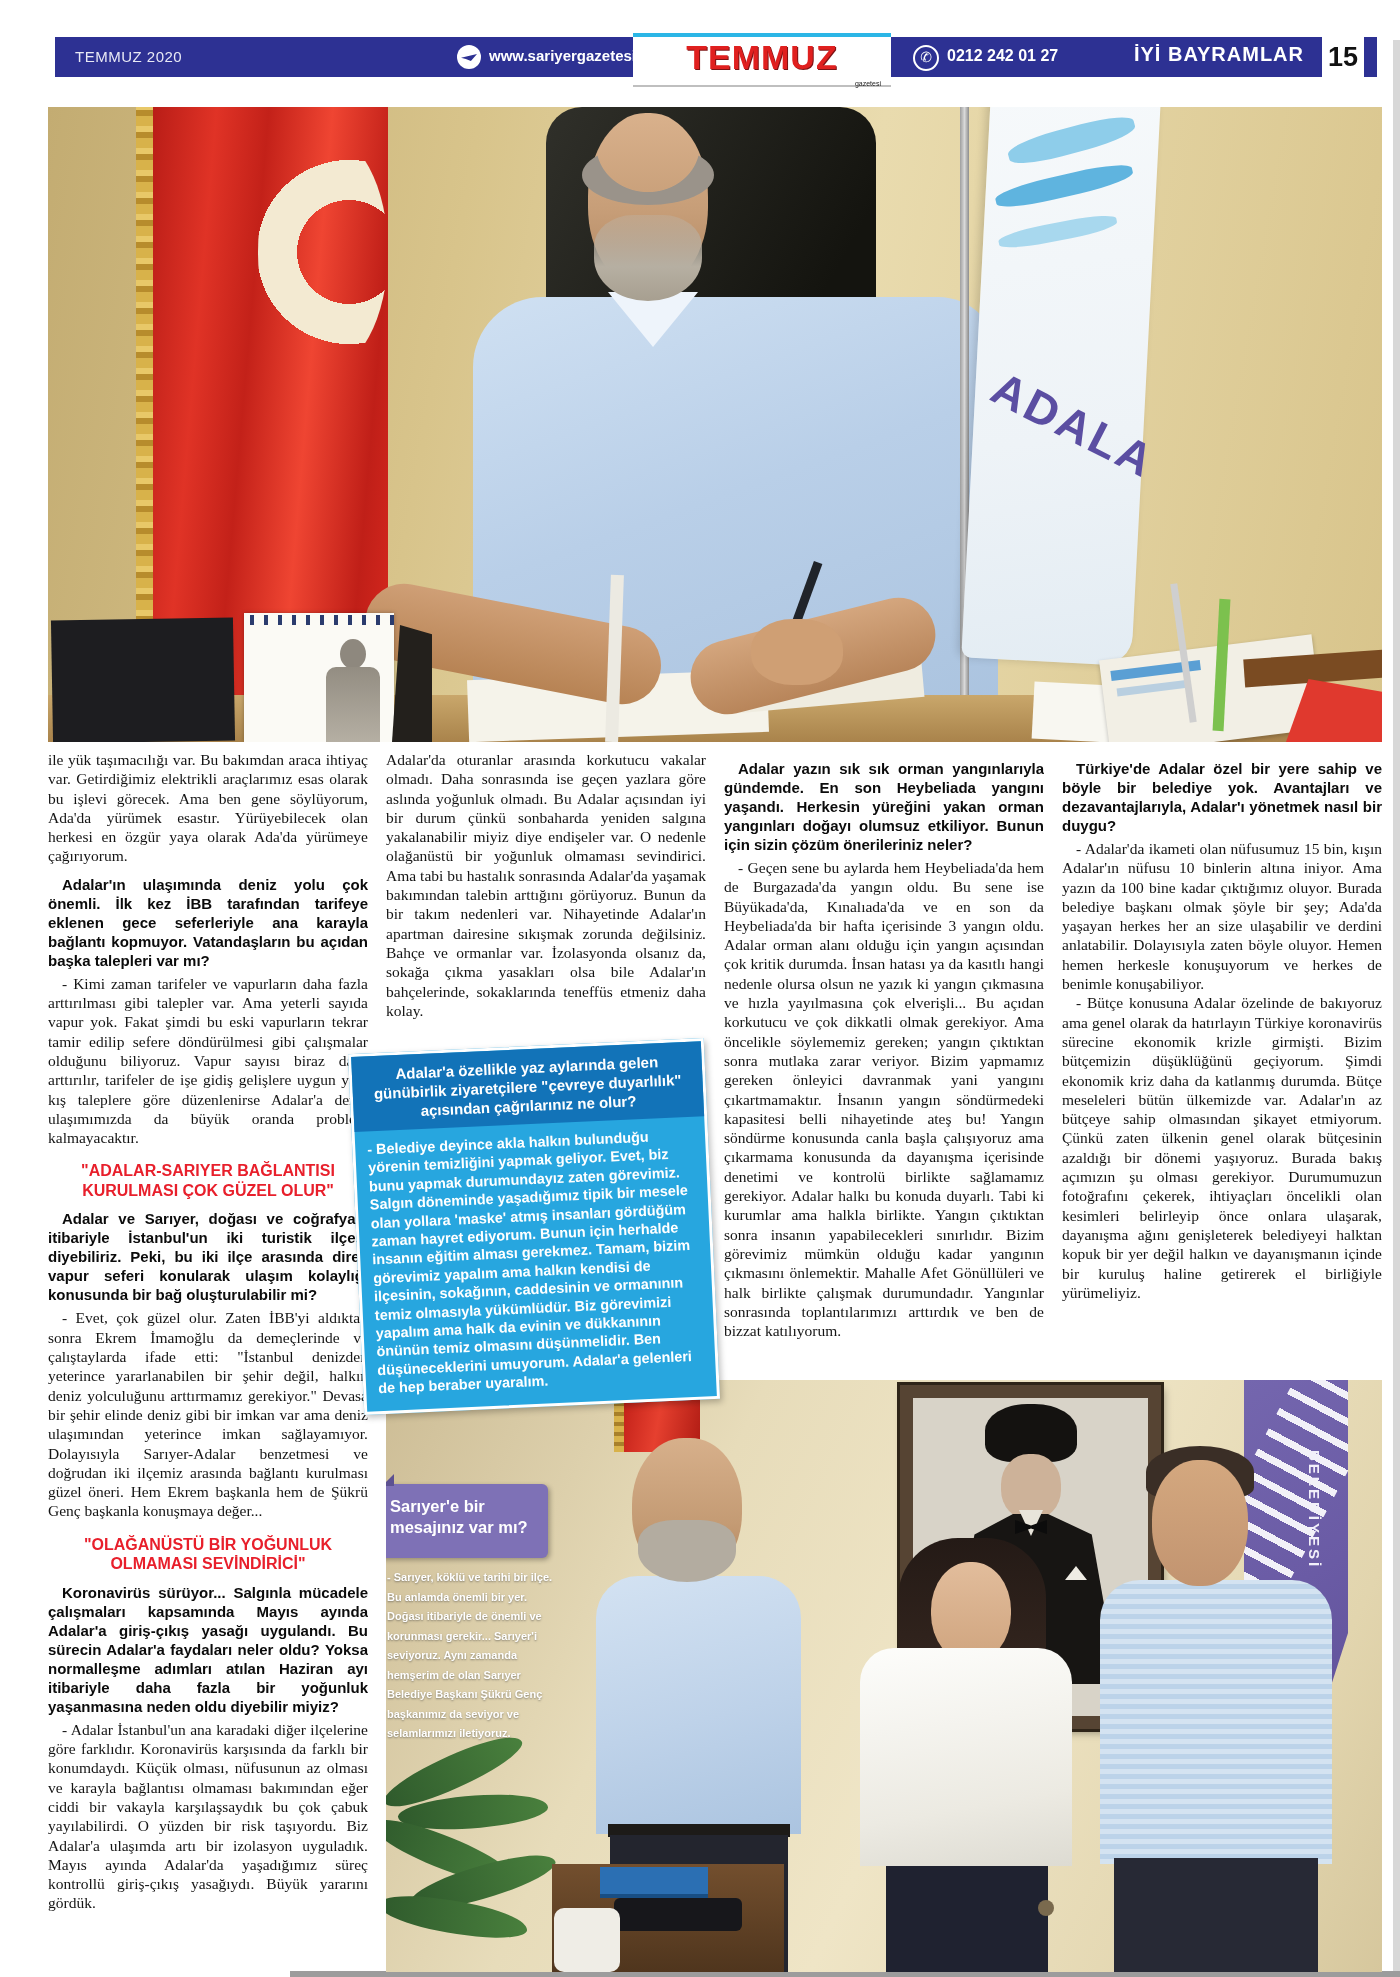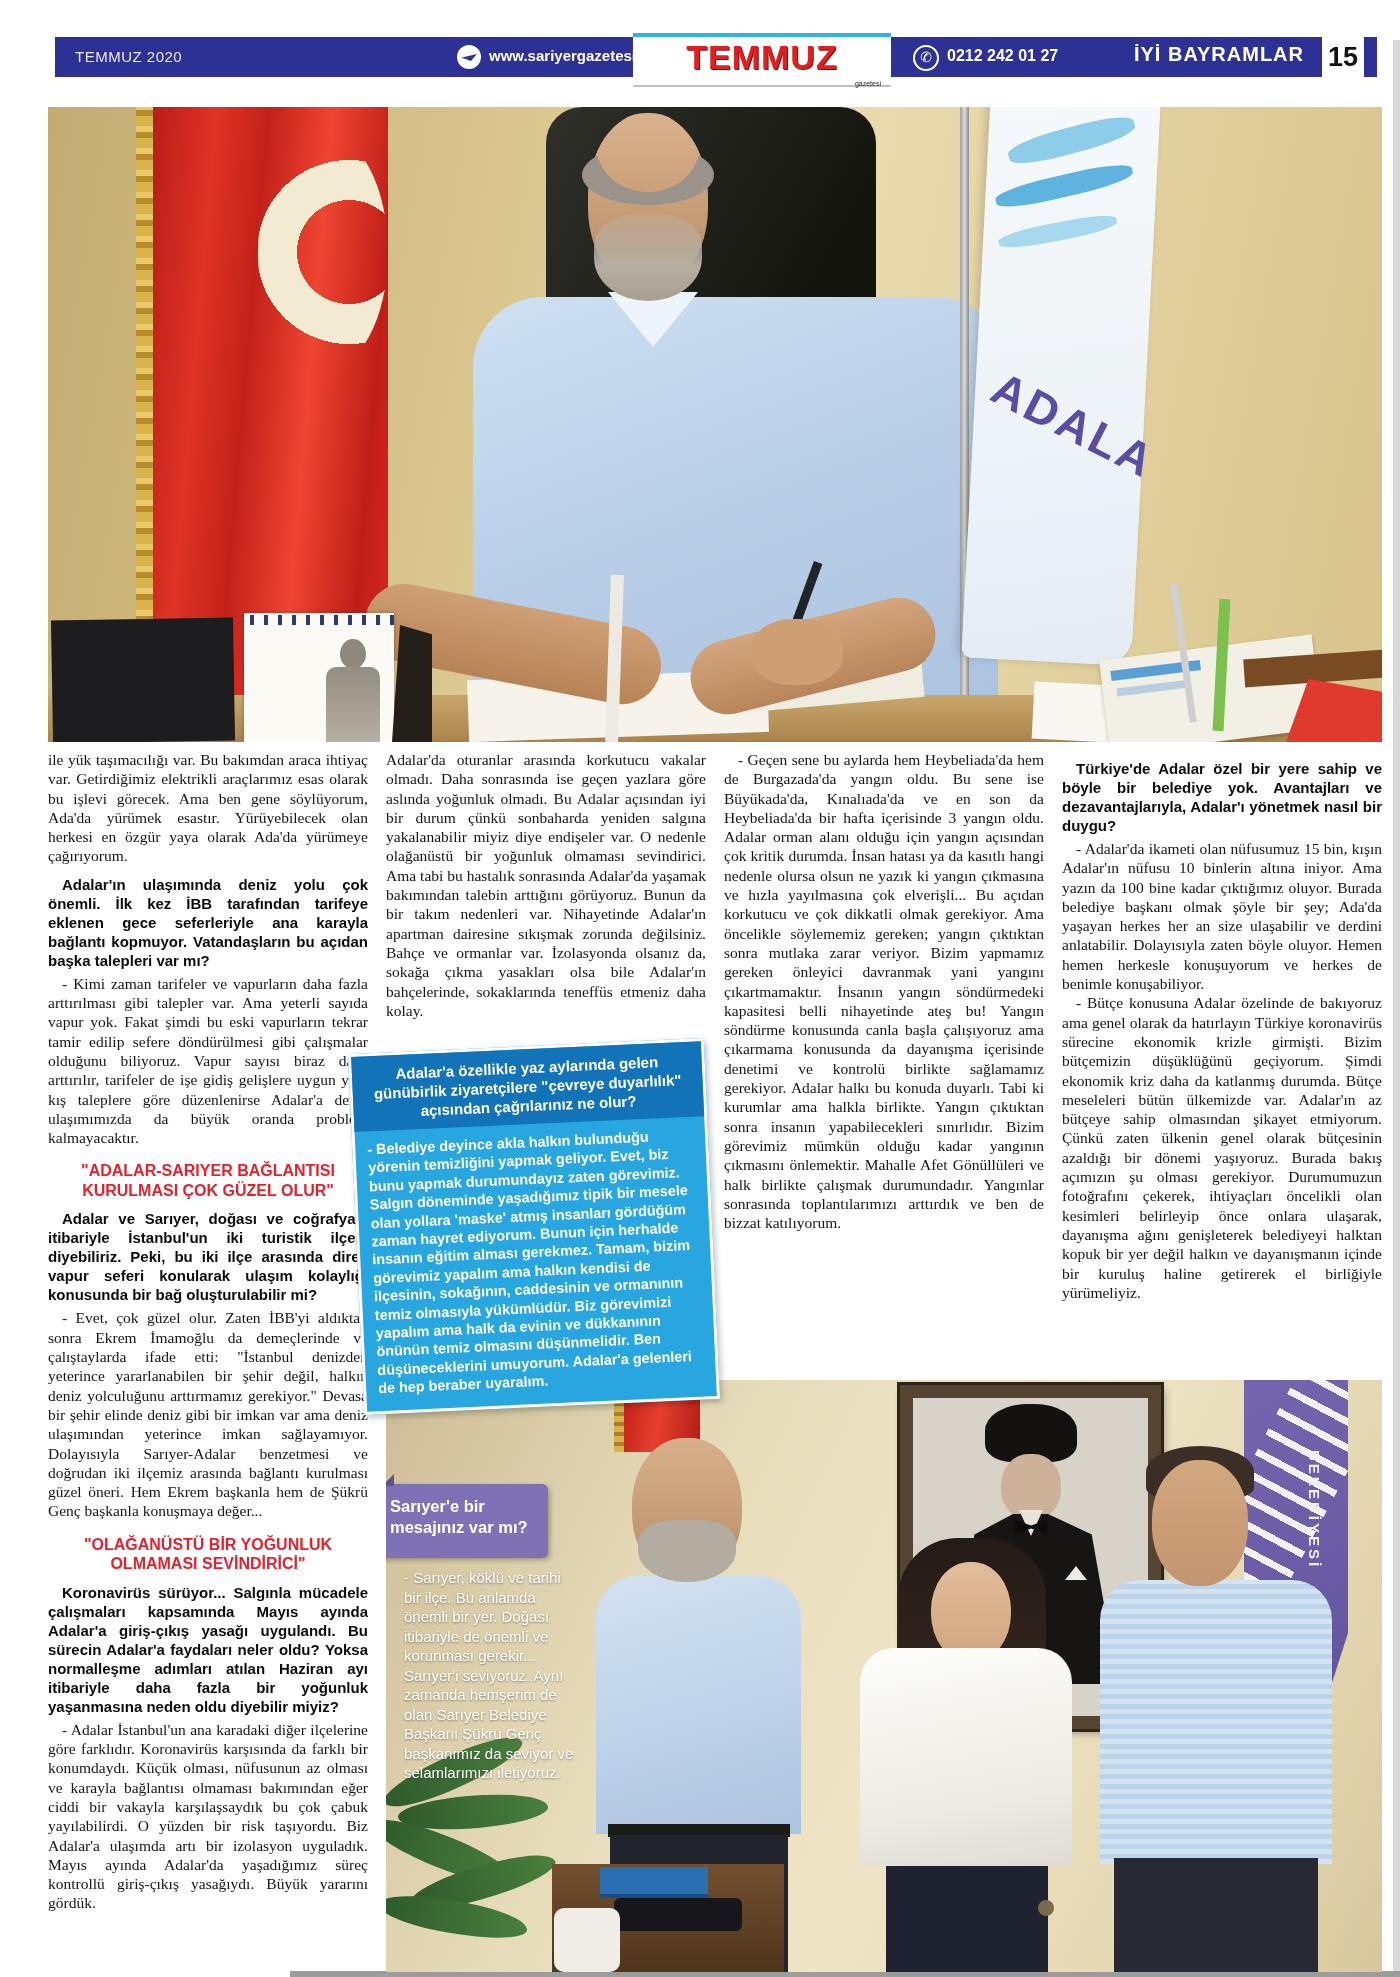--- a/index.html
+++ b/index.html
@@ -178,22 +178,22 @@
   .bp-books{left:214px;top:487px;width:108px;height:27px;background:#2b6fb3;box-shadow:0 4px 0 #184e84;}
   .bp-phone{left:228px;top:518px;width:128px;height:33px;border-radius:6px;background:#17171b;}
   .bp-cloth{left:168px;top:528px;width:66px;height:64px;border-radius:10px;background:#efede6;}
 
   .msg-tag{position:absolute;left:-10px;top:104px;width:172px;height:74px;background:#7e71b6;
      border-radius:6px;z-index:5;box-shadow:2px 2px 5px rgba(0,0,0,.3);}
   .msg-tag .pt{position:absolute;left:6px;top:-10px;width:0;height:0;
      border-left:12px solid transparent;border-bottom:12px solid #5d5191;}
   .msg-tag-label{position:absolute;left:14px;top:12px;color:#ffffff;font-weight:bold;
      font-size:16.5px;line-height:21px;}
-  .bp-caption{position:absolute;left:18px;top:188px;width:172px;color:#ffffff;font-weight:normal;
-     font-size:15px;line-height:19.5px;z-index:5;text-shadow:0 1px 2px rgba(60,60,60,.55);}
+  .bp-caption{position:absolute;left:1px;top:188px;width:172px;color:#ffffff;font-weight:bold;
+     font-size:11px;line-height:19.5px;z-index:5;text-shadow:0 1px 2px rgba(60,60,60,.55);}
 </style>
 </head>
 <body>
 
 <div class="page">
 
   <div class="masthead">
     <div class="mh-date">TEMMUZ 2020</div>
     <div class="mh-webicon">
         <span class="swoosh"></span>
@@ -262,20 +262,21 @@
       <p class="para question">Adalar ve Sarıyer, doğası ve coğrafyası itibariyle İstanbul'un iki turistik ilçesi diyebiliriz. Peki, bu iki ilçe arasında direk vapur seferi konularak ulaşım kolaylığı konusunda bir bağ oluşturulabilir mi?</p>
       <p class="para answer">- Evet, çok güzel olur. Zaten İBB'yi aldıktan sonra Ekrem İmamoğlu da demeçlerinde ve çalıştaylarda ifade etti: "İstanbul denizden yeterince yararlanabilen bir şehir değil, halkın deniz yolculuğunu arttırmamız gerekiyor." Devasa bir şehir elinde deniz gibi bir imkan var ama deniz ulaşımından yeterince imkan sağlayamıyor. Dolayısıyla Sarıyer-Adalar benzetmesi ve doğrudan iki ilçemiz arasında bağlantı kurulması güzel öneri. Hem Ekrem başkanla hem de Şükrü Genç başkanla konuşmaya değer...</p>
       <p class="para heading">"OLAĞANÜSTÜ BİR YOĞUNLUK OLMAMASI SEVİNDİRİCİ"</p>
       <p class="para question">Koronavirüs sürüyor... Salgınla mücadele çalışmaları kapsamında Mayıs ayında Adalar'a giriş-çıkış yasağı uygulandı. Bu sürecin Adalar'a faydaları neler oldu? Yoksa normalleşme adımları atılan Haziran ayı itibariyle daha fazla bir yoğunluk yaşanmasına neden oldu diyebilir miyiz?</p>
       <p class="para answer">- Adalar İstanbul'un ana karadaki diğer ilçelerine göre farklıdır. Koronavirüs karşısında da farklı bir konumdaydı. Küçük olması, nüfusunun az olması ve karayla bağlantısı olmaması bakımından eğer ciddi bir vakayla karşılaşsaydık bu çok çabuk yayılabilirdi. O yüzden bir risk taşıyordu. Biz Adalar'a ulaşımda artı bir izolasyon uyguladık. Mayıs ayında Adalar'da yaşadığımız süreç kontrollü giriş-çıkış yasağıydı. Büyük yararını gördük.</p>
     </div>
   <div class="col" style="left:386px;height:300px;">
       <p class="para cont">Adalar'da oturanlar arasında korkutucu vakalar olmadı. Daha sonrasında ise geçen yazlara göre aslında yoğunluk olmadı. Bu Adalar açısından iyi bir durum çünkü sonbaharda yeniden salgına yakalanabilir miyiz diye endişeler var. O nedenle olağanüstü bir yoğunluk olmaması sevindirici. Ama tabi bu hastalık sonrasında Adalar'da yaşamak bakımından talebin arttığını görüyoruz. Bunun da bir takım nedenleri var. Nihayetinde Adalar'ın apartman dairesine sıkışmak zorunda değilsiniz. Bahçe ve ormanlar var. İzolasyonda olsanız da, sokağa çıkma yasakları olsa bile Adalar'ın bahçelerinde, sokaklarında teneffüs etmeniz daha kolay.</p>
     </div>
   <div class="col" style="left:724px;height:628px;">
+      <p class="para question">Adalar yazın sık sık orman yangınlarıyla gündemde. En son Heybeliada yangını yaşandı. Herkesin yüreğini yakan orman yangınları doğayı olumsuz etkiliyor. Bunun için sizin çözüm önerileriniz neler?</p>
       <p class="para answer">- Geçen sene bu aylarda hem Heybeliada'da hem de Burgazada'da yangın oldu. Bu sene ise Büyükada'da, Kınalıada'da ve en son da Heybeliada'da bir hafta içerisinde 3 yangın oldu. Adalar orman alanı olduğu için yangın açısından çok kritik durumda. İnsan hatası ya da kasıtlı hangi nedenle olursa olsun ne yazık ki yangın çıkmasına ve hızla yayılmasına çok elverişli... Bu açıdan korkutucu ve çok dikkatli olmak gerekiyor. Ama öncelikle söylememiz gereken; yangın çıktıktan sonra mutlaka zarar veriyor. Bizim yapmamız gereken önleyici davranmak yani yangını çıkartmamaktır. İnsanın yangın söndürmedeki kapasitesi belli nihayetinde ateş bu! Yangın söndürme konusunda canla başla çalışıyoruz ama çıkarmama konusunda da dayanışma içerisinde denetimi ve kontrolü birlikte sağlamamız gerekiyor. Adalar halkı bu konuda duyarlı. Tabi ki kurumlar ama halkla birlikte. Yangın çıktıktan sonra insanın yapabilecekleri sınırlıdır. Bizim görevimiz mümkün olduğu kadar yangının çıkmasını önlemektir. Mahalle Afet Gönüllüleri ve halk birlikte çalışmak durumundadır. Yangınlar sonrasında toplantılarımızı arttırdık ve ben de bizzat katılıyorum.</p>
     </div>
   <div class="col" style="left:1062px;height:628px;">
       <p class="para question">Türkiye'de Adalar özel bir yere sahip ve böyle bir belediye yok. Avantajları ve dezavantajlarıyla, Adalar'ı yönetmek nasıl bir duygu?</p>
       <p class="para answer">- Adalar'da ikameti olan nüfusumuz 15 bin, kışın Adalar'ın nüfusu 10 binlerin altına iniyor. Ama yazın da 100 bine kadar çıktığımız oluyor. Burada belediye başkanı olmak şöyle bir şey; Ada'da yaşayan herkes her an size ulaşabilir ve derdini anlatabilir. Dolayısıyla zaten böyle oluyor. Hemen hemen herkesle konuşuyorum ve herkes de benimle konuşabiliyor.</p>
       <p class="para answer">- Bütçe konusuna Adalar özelinde de bakıyoruz ama genel olarak da hatırlayın Türkiye koronavirüs sürecine ekonomik krizle girmişti. Bizim bütçemizin düşüklüğünü geçiyorum. Şimdi ekonomik kriz daha da katlanmış durumda. Bütçe meseleleri bütün ülkemizde var. Adalar'ın az bütçeye sahip olmasından şikayet etmiyorum. Çünkü zaten ülkenin genel olarak bütçesinin azaldığı bir dönemi yaşıyoruz. Burada bakış açımızın şu olması gerekiyor. Durumumuzun fotoğrafını çekerek, ihtiyaçları öncelikli olan kesimleri belirleyip önce onlara ulaşarak, dayanışma ağını genişleterek belediyeyi halktan kopuk bir yer değil halkın ve dayanışmanın içinde bir kuruluş haline getirerek el birliğiyle yürümeliyiz.</p>
     </div>
 
   <div class="photo bottom-photo">
     <div class="bp-frame">

